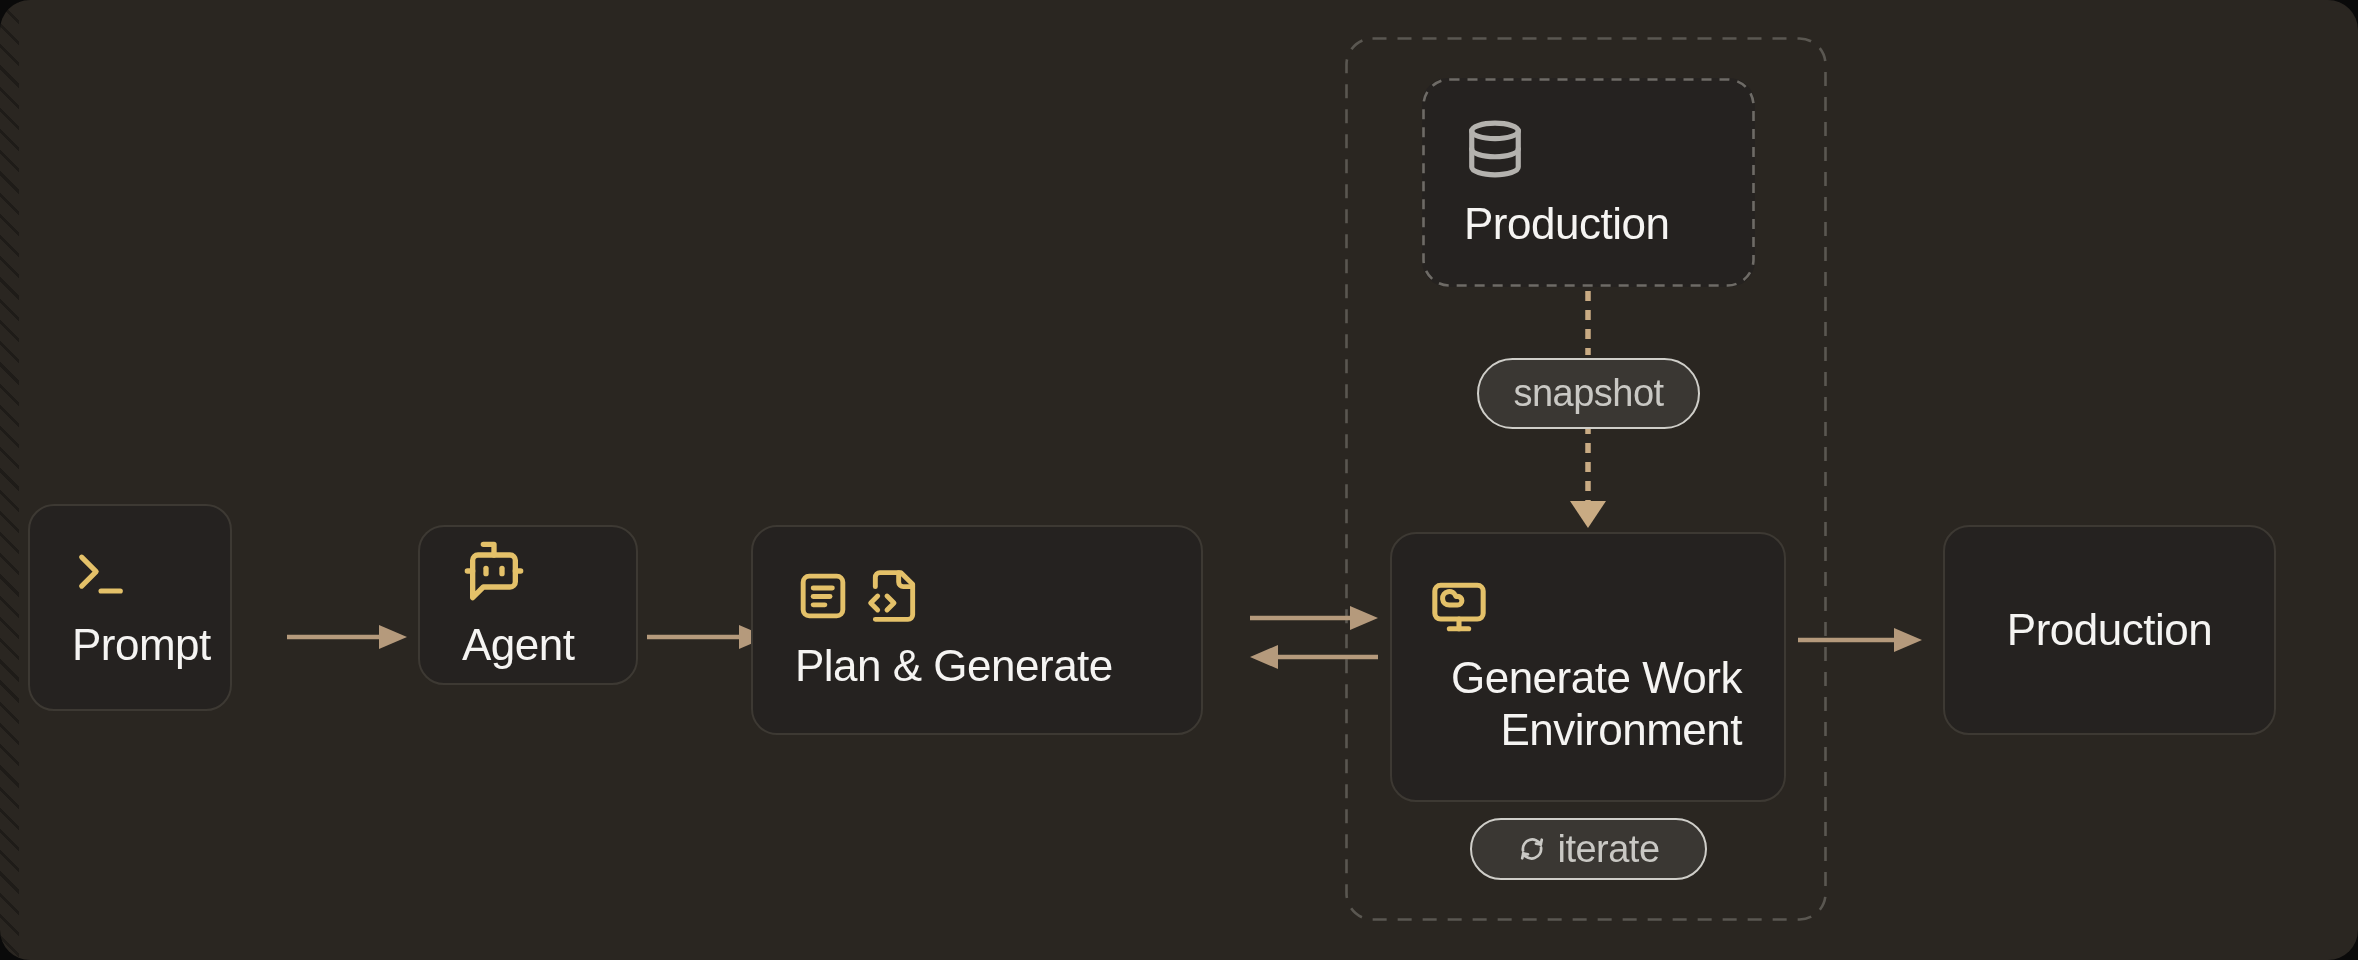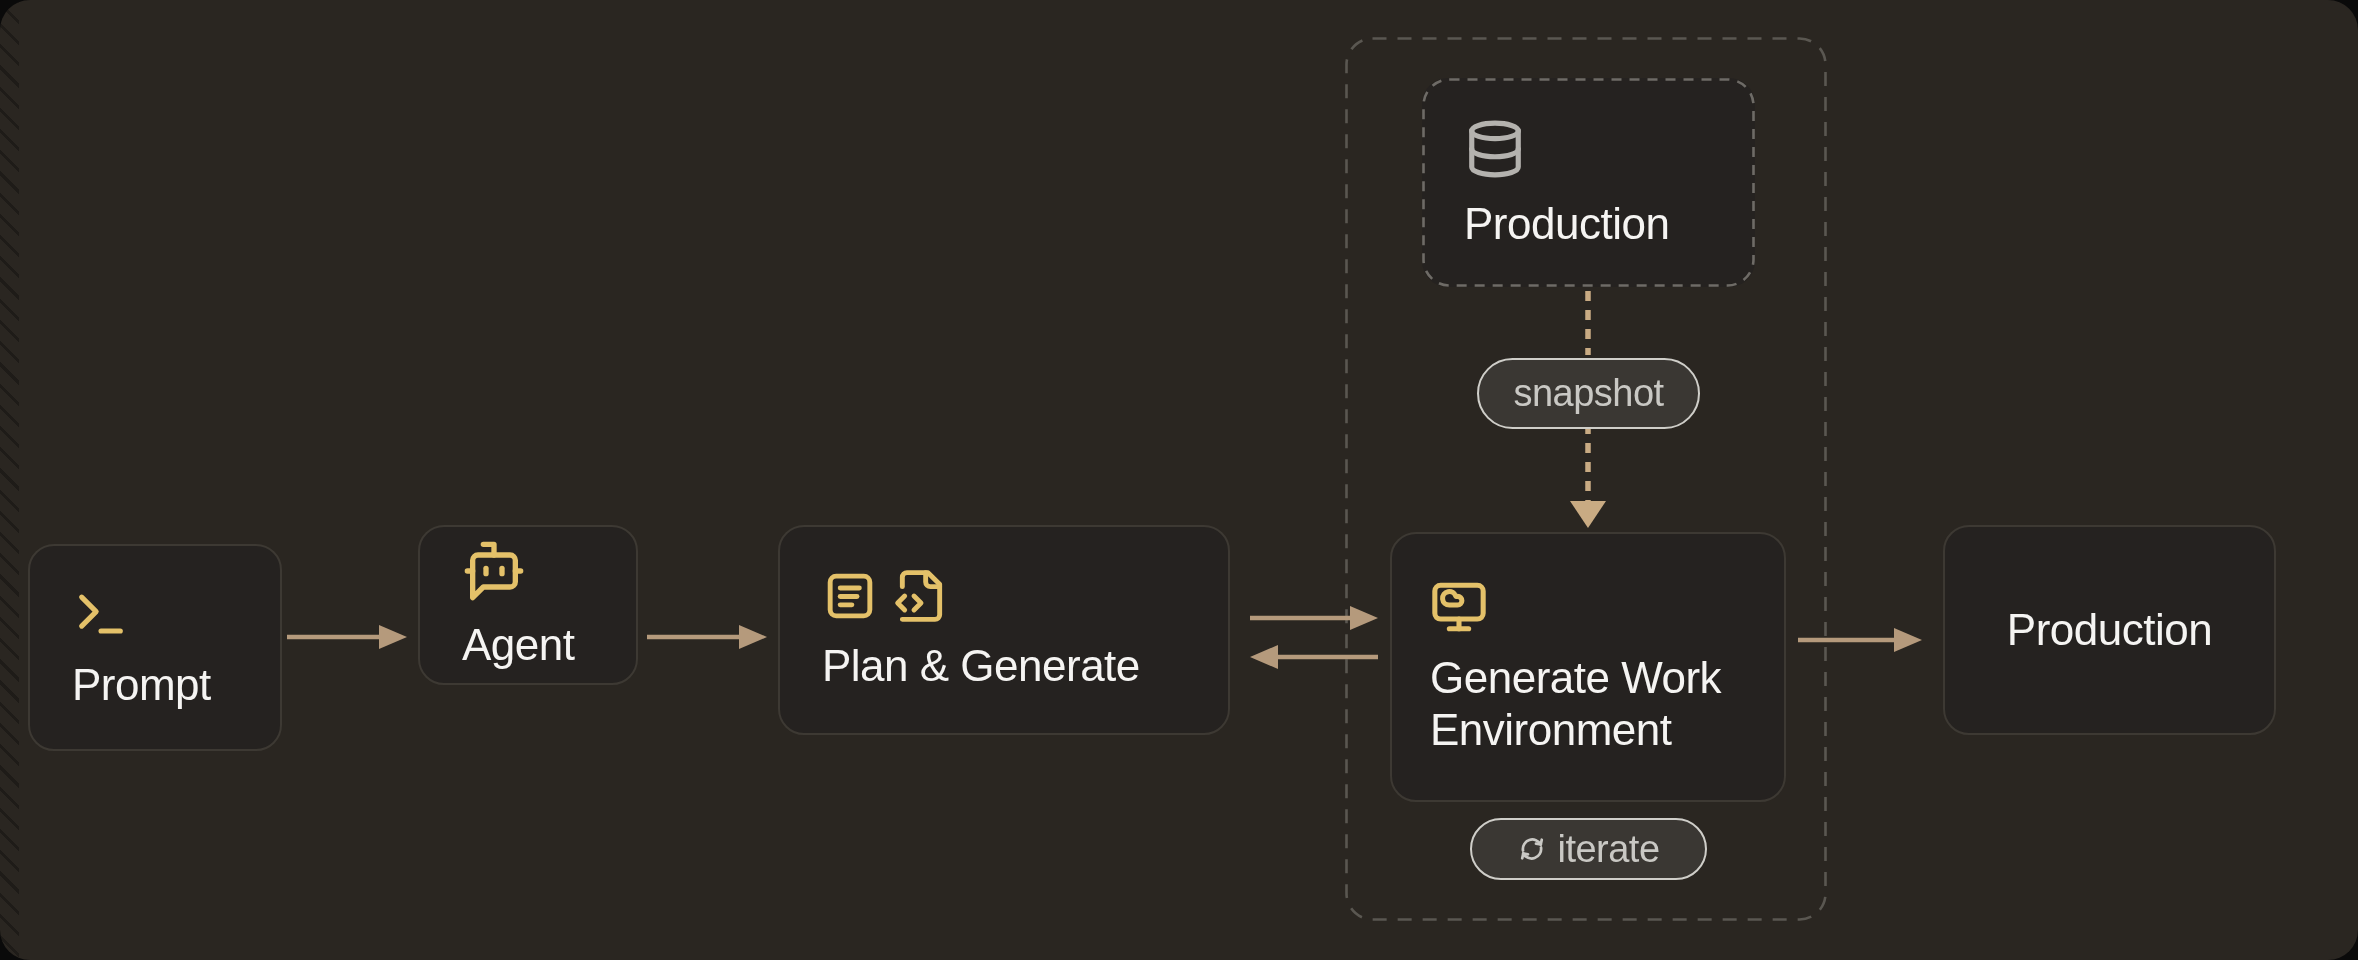--- a/index.html
+++ b/index.html
@@ -31,20 +31,21 @@
     background: #252220;
     border: 2px solid #3d3933;
     border-radius: 26px;
     box-sizing: border-box;
     display: flex;
     flex-direction: column;
     justify-content: center;
     align-items: flex-start;
     padding: 0 42px;
     gap: 16px;
+    text-align: right;
   }
   .node .label {
     color: #f5f4f2;
     font-size: 44px;
     font-weight: 500;
     letter-spacing: -0.5px;
     line-height: 1.18;
   }
   .node.center-label {
     align-items: center;
@@ -115,21 +116,21 @@
     <line x1="5" y1="2" x2="5" y2="80" stroke="#c9ab83" stroke-width="5.5" stroke-dasharray="10 9"></line>
   </svg>
   <svg class="abs" style="left:1570px; top:501px;" width="36" height="27">
     <polygon points="0,0 36,0 18,27" fill="#c9ab83"></polygon>
   </svg>
 
   <div class="pill" style="left:1477px; top:358px; width:223px; height:71px;">
     <span>snapshot</span>
   </div>
 
-  <div class="node" style="left:28px; top:544px; width:254px; height:207px;">
+  <div class="node" style="left:28px; top:504px; width:204px; height:207px;">
     <span class="icon">
       <svg width="58" height="58" viewBox="0 0 24 24" fill="none" stroke="#e4c169" stroke-width="2.1" stroke-linecap="round" stroke-linejoin="round">
         <polyline points="4 5 10 11 4 17"></polyline>
         <line x1="12" y1="19" x2="20" y2="19"></line>
       </svg>
     </span>
     <span class="label">Prompt</span>
   </div>
 
   <svg class="abs" style="left:287px; top:620px;" width="120" height="34">
@@ -149,21 +150,21 @@
       </svg>
     </span>
     <span class="label">Agent</span>
   </div>
 
   <svg class="abs" style="left:647px; top:620px;" width="120" height="34">
     <line x1="0" y1="17" x2="94" y2="17" stroke="#b59a7c" stroke-width="4.6"></line>
     <polygon points="92,5 120,17 92,29" fill="#b59a7c"></polygon>
   </svg>
 
-  <div class="node" style="left:778px; top:525px; width:452px; height:210px;">
+  <div class="node" style="left:751px; top:525px; width:452px; height:210px;">
     <span class="icon-row">
       <span class="icon">
         <svg width="56" height="56" viewBox="0 0 24 24" fill="none" stroke="#e4c169" stroke-width="2.1" stroke-linecap="round" stroke-linejoin="round">
           <rect x="3.5" y="3.5" width="17" height="17" rx="2.6"></rect>
           <line x1="7.8" y1="8.6" x2="16" y2="8.6"></line>
           <line x1="7.8" y1="12.2" x2="15" y2="12.2"></line>
           <line x1="7.8" y1="15.8" x2="12.8" y2="15.8"></line>
         </svg>
       </span>
       <span class="icon">

